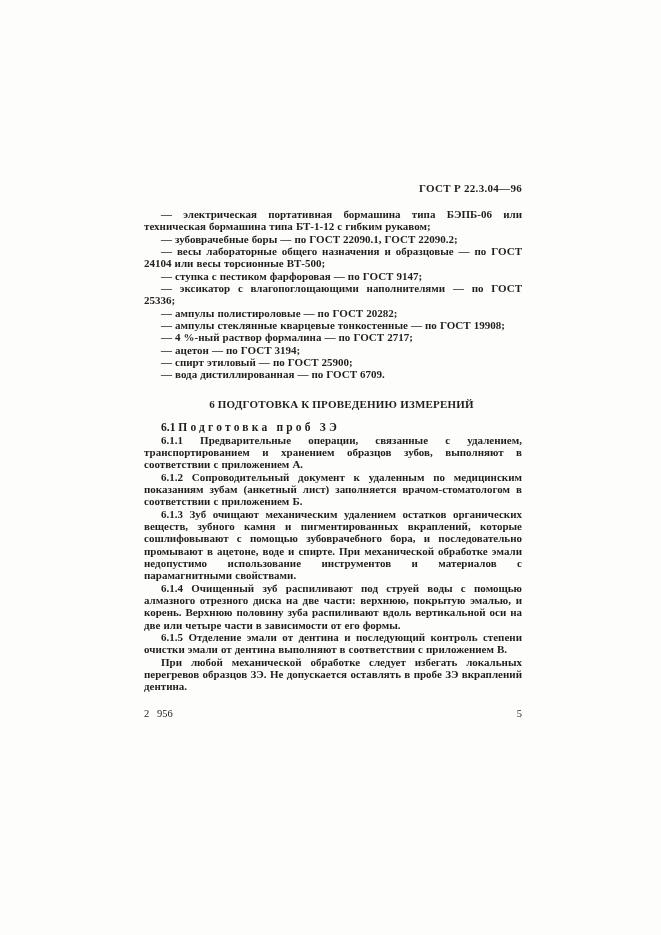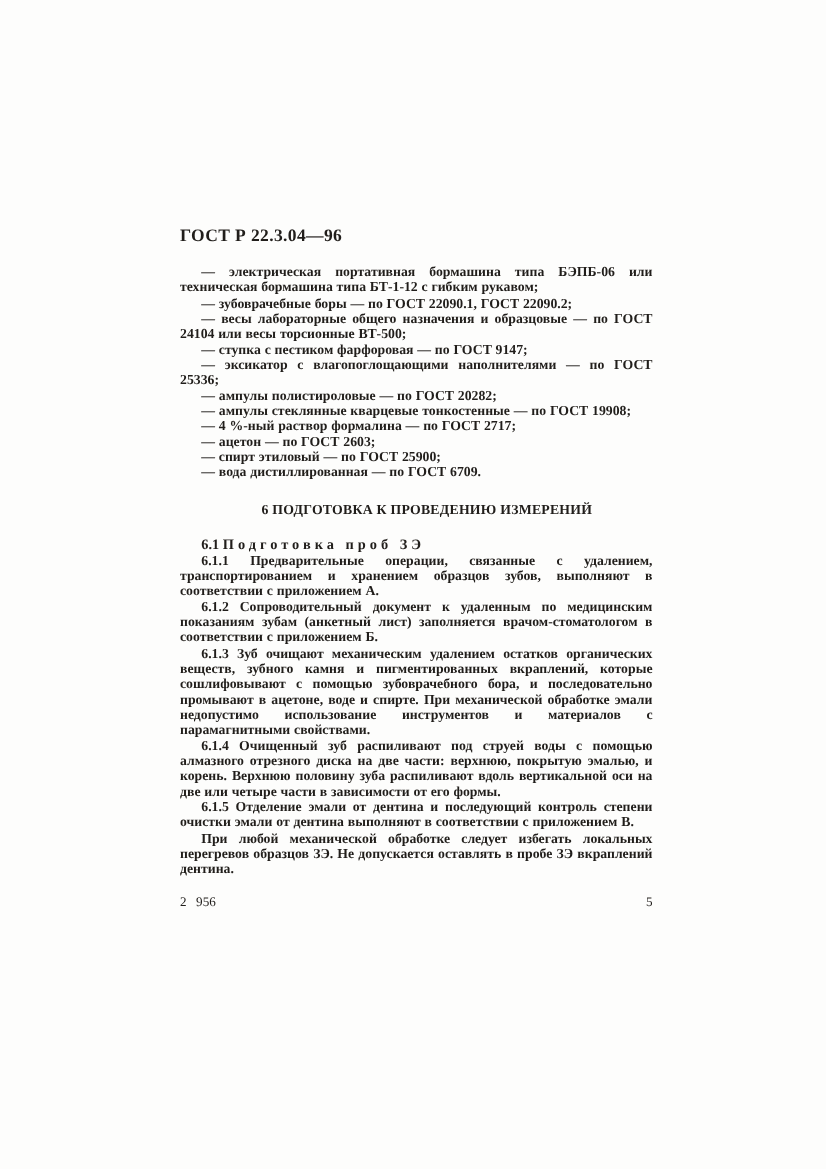--- a/index.html
+++ b/index.html
@@ -17,22 +17,23 @@
     background: #fdfdfc;
     overflow: hidden;
   }
   .content {
     position: absolute;
     left: 144px;
     top: 182px;
     width: 378px;
   }
   .running-head {
+    text-align: right;
     font-weight: bold;
-    font-size: 14px;
+    font-size: 11px;
     letter-spacing: 0.3px;
     margin-bottom: 14px;
   }
   p.body-text {
     font-size: 11px;
     line-height: 12.35px;
     text-align: justify;
     text-indent: 17px;
     word-spacing: 0.3px;
     font-weight: bold;
@@ -40,21 +41,21 @@
   .section-heading {
     margin-top: 17px;
     font-weight: bold;
     font-size: 11px;
     line-height: 12.35px;
     text-indent: 17px;
     letter-spacing: 0.2px;
     text-align: center;
   }
   .subsection-heading {
-    margin-top: 16px;
+    margin-top: 11px;
     font-size: 11.5px;
     line-height: 12.35px;
     text-indent: 17px;
     white-space: nowrap;
   }
   .subsection-heading .spaced {
     letter-spacing: 3.2px;
   }
   .footer {
     display: flex;
@@ -74,21 +75,21 @@
     <div class="running-head">ГОСТ Р 22.3.04—96</div>
 
     <p class="body-text">— электрическая портативная бормашина типа БЭПБ-06 или техническая бормашина типа БТ-1-12 с гибким рукавом;</p>
     <p class="body-text">— зубоврачебные боры — по ГОСТ 22090.1, ГОСТ 22090.2;</p>
     <p class="body-text">— весы лабораторные общего назначения и образцовые — по ГОСТ 24104 или весы торсионные ВТ-500;</p>
     <p class="body-text">— ступка с пестиком фарфоровая — по ГОСТ 9147;</p>
     <p class="body-text">— эксикатор с влагопоглощающими наполнителями — по ГОСТ 25336;</p>
     <p class="body-text">— ампулы полистироловые — по ГОСТ 20282;</p>
     <p class="body-text">— ампулы стеклянные кварцевые тонкостенные — по ГОСТ 19908;</p>
     <p class="body-text">— 4 %-ный раствор формалина — по ГОСТ 2717;</p>
-    <p class="body-text">— ацетон — по ГОСТ 2603;</p>
+    <p class="body-text">— ацетон — по ГОСТ 3194;</p>
     <p class="body-text">— спирт этиловый — по ГОСТ 25900;</p>
     <p class="body-text">— вода дистиллированная — по ГОСТ 6709.</p>
 
     <h2 class="section-heading">6 ПОДГОТОВКА К ПРОВЕДЕНИЮ ИЗМЕРЕНИЙ</h2>
 
     <h3 class="subsection-heading"><span>6.1</span>&nbsp;<span class="spaced">Подготовка проб ЗЭ</span></h3>
 
     <p class="body-text">6.1.1 Предварительные операции, связанные с удалением, транспортированием и хранением образцов зубов, выполняют в соответствии с приложением А.</p>
     <p class="body-text">6.1.2 Сопроводительный документ к удаленным по медицинским показаниям зубам (анкетный лист) заполняется врачом-стоматологом в соответствии с приложением Б.</p>
     <p class="body-text">6.1.3 Зуб очищают механическим удалением остатков органических веществ, зубного камня и пигментированных вкраплений, которые сошлифовывают с помощью зубоврачебного бора, и последовательно промывают в ацетоне, воде и спирте. При механической обработке эмали недопустимо использование инструментов и материалов с парамагнитными свойствами.</p>

